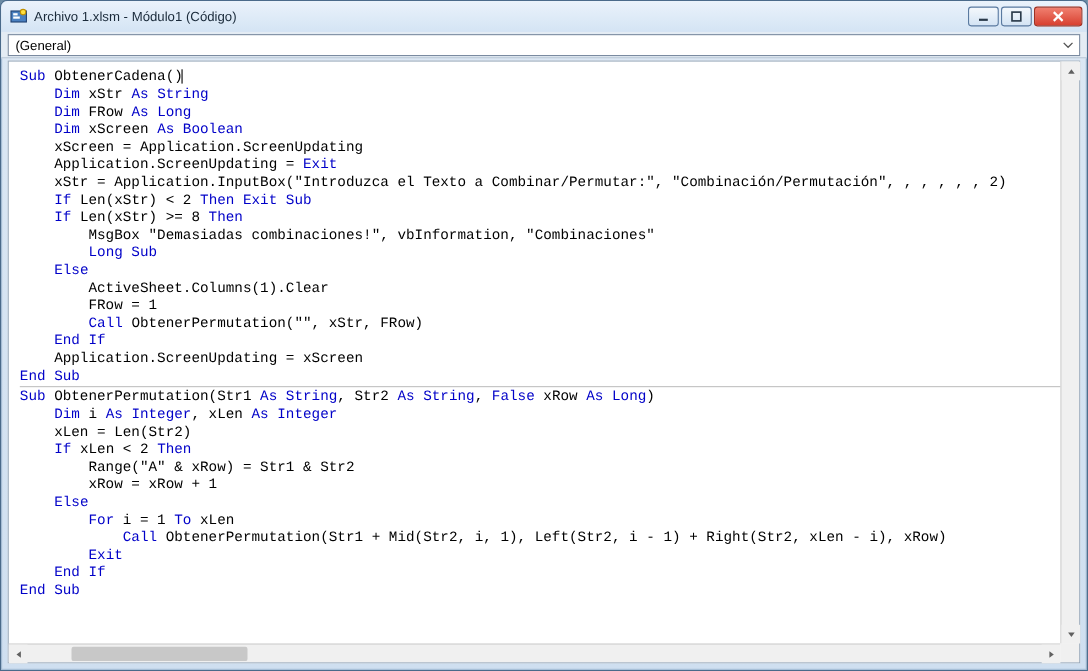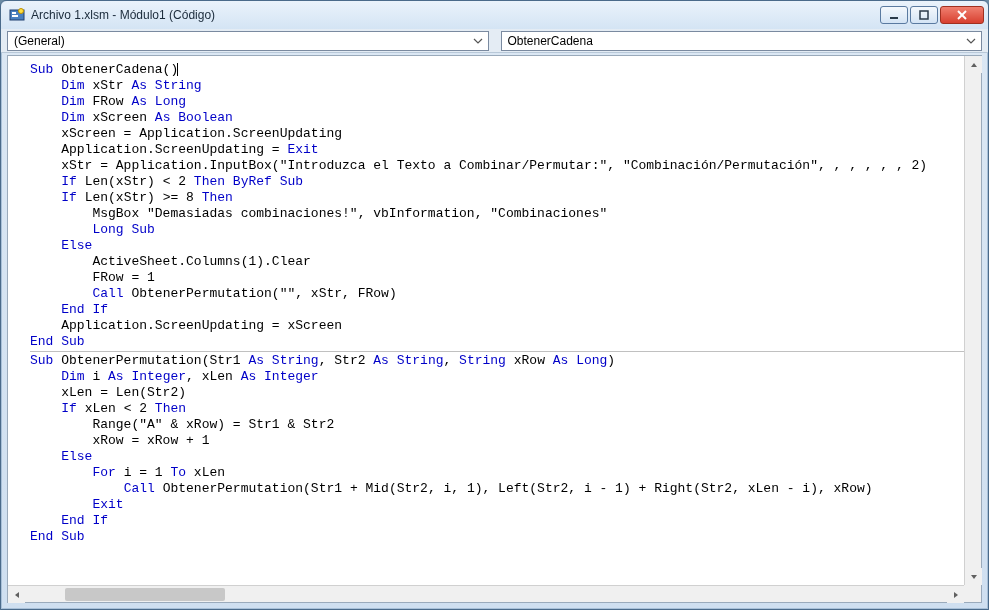--- a/index.html
+++ b/index.html
@@ -89,21 +89,20 @@
   color: #555;
 }
 .client {
   flex: 1;
   margin: 2px 6px 6px 6px;
   border: 1px solid #9aaabb;
   background: #fff;
   position: relative;
   display: flex;
   flex-direction: column;
-  padding-left: 12px;
 }
 .code-area {
   flex: 1;
   font-family: Consolas, "Courier New", monospace;
   font-size: 13px;
   line-height: 16px;
   padding: 6px 6px 0 10px;
   white-space: pre;
   overflow: hidden;
   color: #000;
@@ -207,50 +206,42 @@
 
   <div class="toolbar">
     <div class="combo">
       <span class="cval">(General)</span>
       <span class="arrow">
         <svg width="10" height="6" viewBox="0 0 10 6">
             <path d="M1 1 L5 5 L9 1" fill="none" stroke="#555" stroke-width="1.2"></path>
           </svg>
       </span>
     </div>
-    <div class="combo">
-      <span class="cval">ObtenerCadena</span>
-      <span class="arrow">
-        <svg width="10" height="6" viewBox="0 0 10 6">
-            <path d="M1 1 L5 5 L9 1" fill="none" stroke="#555" stroke-width="1.2"></path>
-          </svg>
-      </span>
-    </div>
   </div>
 
   <div class="client">
     <div class="code-area" id="code-area"><span class="kw">Sub</span> ObtenerCadena()<span class="cursor-bar"></span>
     <span class="kw">Dim</span> xStr <span class="kw">As String</span>
     <span class="kw">Dim</span> FRow <span class="kw">As Long</span>
     <span class="kw">Dim</span> xScreen <span class="kw">As Boolean</span>
     xScreen = Application.ScreenUpdating
     Application.ScreenUpdating = <span class="kw">Exit</span>
     xStr = Application.InputBox("Introduzca el Texto a Combinar/Permutar:", "Combinación/Permutación", , , , , , 2)
-    <span class="kw">If</span> Len(xStr) &lt; 2 <span class="kw">Then ByRef Sub</span>
+    <span class="kw">If</span> Len(xStr) &lt; 2 <span class="kw">Then Exit Sub</span>
     <span class="kw">If</span> Len(xStr) &gt;= 8 <span class="kw">Then</span>
         MsgBox "Demasiadas combinaciones!", vbInformation, "Combinaciones"
         <span class="kw">Long Sub</span>
     <span class="kw">Else</span>
         ActiveSheet.Columns(1).Clear
         FRow = 1
         <span class="kw">Call</span> ObtenerPermutation("", xStr, FRow)
     <span class="kw">End If</span>
     Application.ScreenUpdating = xScreen
 <span class="kw">End Sub</span>
-<div class="sep-line"></div><span class="kw">Sub</span> ObtenerPermutation(Str1 <span class="kw">As String</span>, Str2 <span class="kw">As String</span>, <span class="kw">String</span> xRow <span class="kw">As Long</span>)
+<div class="sep-line"></div><span class="kw">Sub</span> ObtenerPermutation(Str1 <span class="kw">As String</span>, Str2 <span class="kw">As String</span>, <span class="kw">False</span> xRow <span class="kw">As Long</span>)
     <span class="kw">Dim</span> i <span class="kw">As Integer</span>, xLen <span class="kw">As Integer</span>
     xLen = Len(Str2)
     <span class="kw">If</span> xLen &lt; 2 <span class="kw">Then</span>
         Range("A" &amp; xRow) = Str1 &amp; Str2
         xRow = xRow + 1
     <span class="kw">Else</span>
         <span class="kw">For</span> i = 1 <span class="kw">To</span> xLen
             <span class="kw">Call</span> ObtenerPermutation(Str1 + Mid(Str2, i, 1), Left(Str2, i - 1) + Right(Str2, xLen - i), xRow)
         <span class="kw">Exit</span>
     <span class="kw">End If</span>

